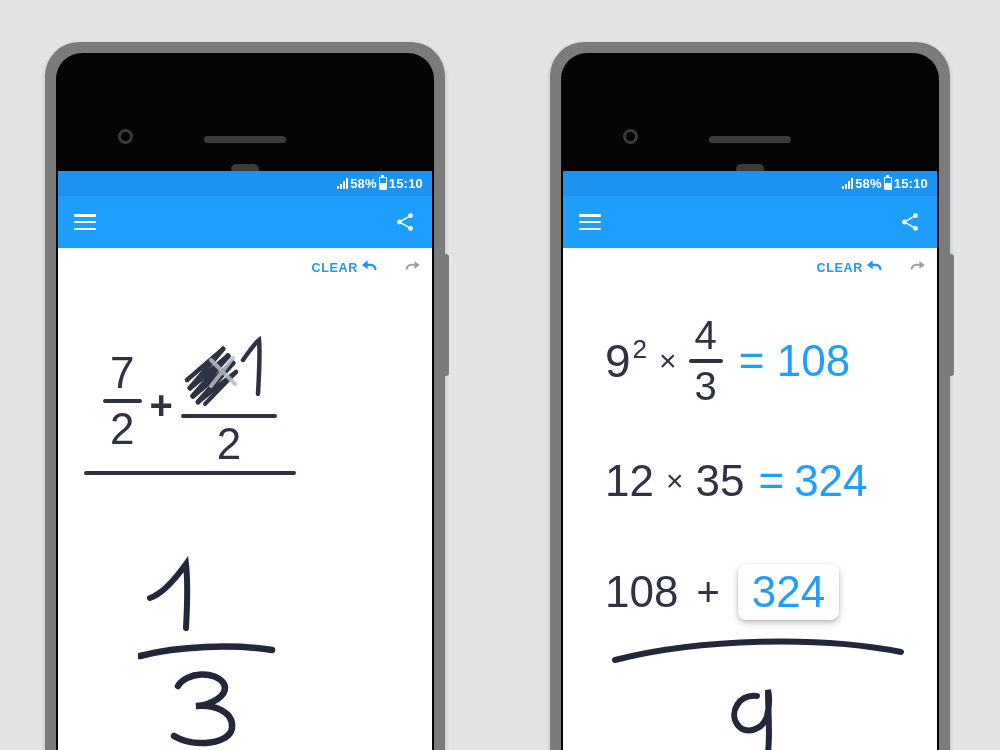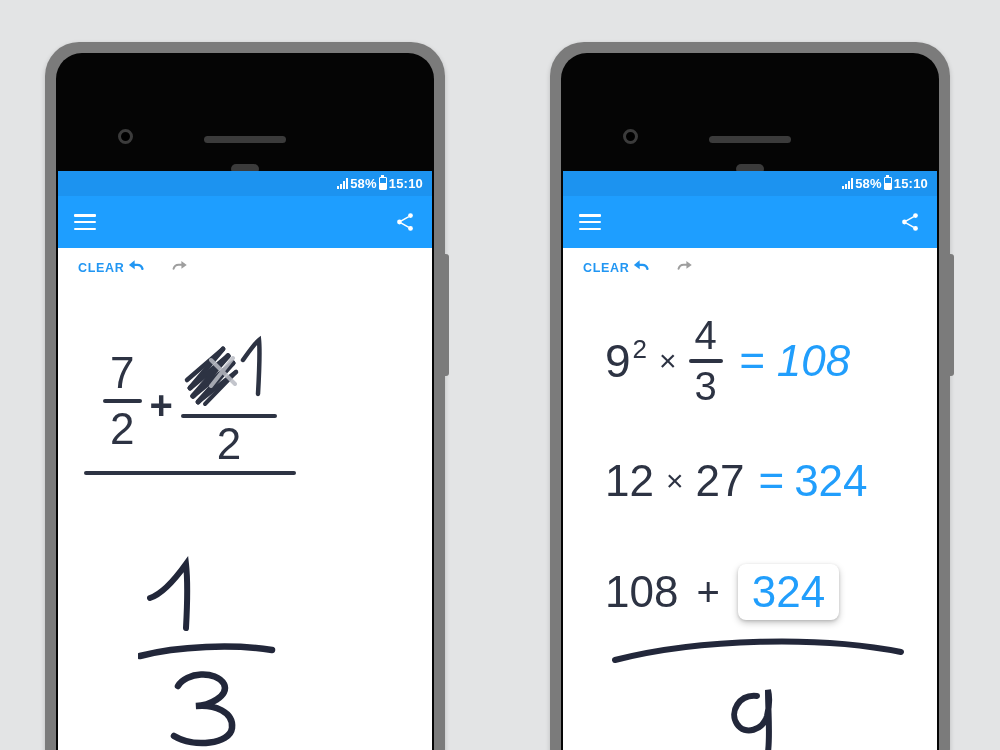--- a/index.html
+++ b/index.html
@@ -95,22 +95,22 @@
     display:flex;align-items:center;justify-content:space-between;
     padding:0 16px;
   }
   .hamburger{width:22px;height:16px;display:flex;flex-direction:column;justify-content:space-between;cursor:pointer;}
   .hamburger span{display:block;height:2.5px;background:#fff;border-radius:1px;}
   .share-icon{width:22px;height:22px;}
 
   
   .actionbar{
     height:40px;background:#fff;
-    display:flex;align-items:center;justify-content:flex-start;
-    padding:0 20px;
+    display:flex;align-items:center;justify-content:flex-end;
+    padding:0 8px;
   }
   .clear-btn{
     color:#2196f3;font-size:12.5px;font-weight:bold;letter-spacing:.7px;
     cursor:pointer;
   }
   .ur-wrap{display:flex;gap:22px;align-items:center;}
   .ur-icon{width:22px;height:20px;}
 
   
   .canvas{position:relative;height:calc(100% - 117px);}
@@ -149,21 +149,21 @@
   
   .rows{position:absolute;left:0;top:0;width:100%;height:100%;}
   .row{position:absolute;display:flex;align-items:center;}
   .row1{left:42px;top:28px;}
   .pow{display:inline-flex;align-items:flex-start;}
   .pow .base{font-size:46px;color:#2d3343;line-height:1;}
   .pow .sup{font-size:26px;color:#2d3343;line-height:1;margin-top:-2px;margin-left:2px;}
   .times{font-size:30px;color:#2d3343;margin:0 12px;align-self:center;}
   .small-frac .num,.small-frac .den{font-size:40px;padding:0 6px;}
   .small-frac .bar{height:3.5px;}
-  .eqline{font-size:44px;margin-left:16px;white-space:nowrap;font-style:italic;}
+  .eqline{font-size:44px;margin-left:16px;white-space:nowrap;}
   .row2{left:42px;top:168px;font-size:44px;white-space:nowrap;}
   .row3{left:42px;top:276px;}
   .r3-top{display:flex;align-items:center;}
   .r3-txt{font-size:44px;color:#2d3343;}
   .r3-plus{font-size:40px;color:#2d3343;margin:0 18px;}
   .chip{
     background:#fff;border-radius:8px;
     padding:5px 14px;
     box-shadow:0 3px 7px rgba(0,0,0,.22),0 1px 3px rgba(0,0,0,.14);
     font-size:44px;color:#219efc;line-height:1.05;
@@ -346,21 +346,21 @@
             </span>
             <span class="eqline blue">
               <span>=</span>
               <span>108</span>
             </span>
           </div>
 
           <div class="row row2">
             <span class="dark">12</span>
             <span class="times">×</span>
-            <span class="dark">27</span>
+            <span class="dark">35</span>
             <span class="blue" style="margin-left:14px">=</span>
             <span class="blue" style="margin-left:10px">324</span>
           </div>
 
           <div class="row row3">
             <div class="r3-top">
               <span class="r3-txt">108</span>
               <span class="r3-plus">+</span>
               <span class="chip">324</span>
             </div>

